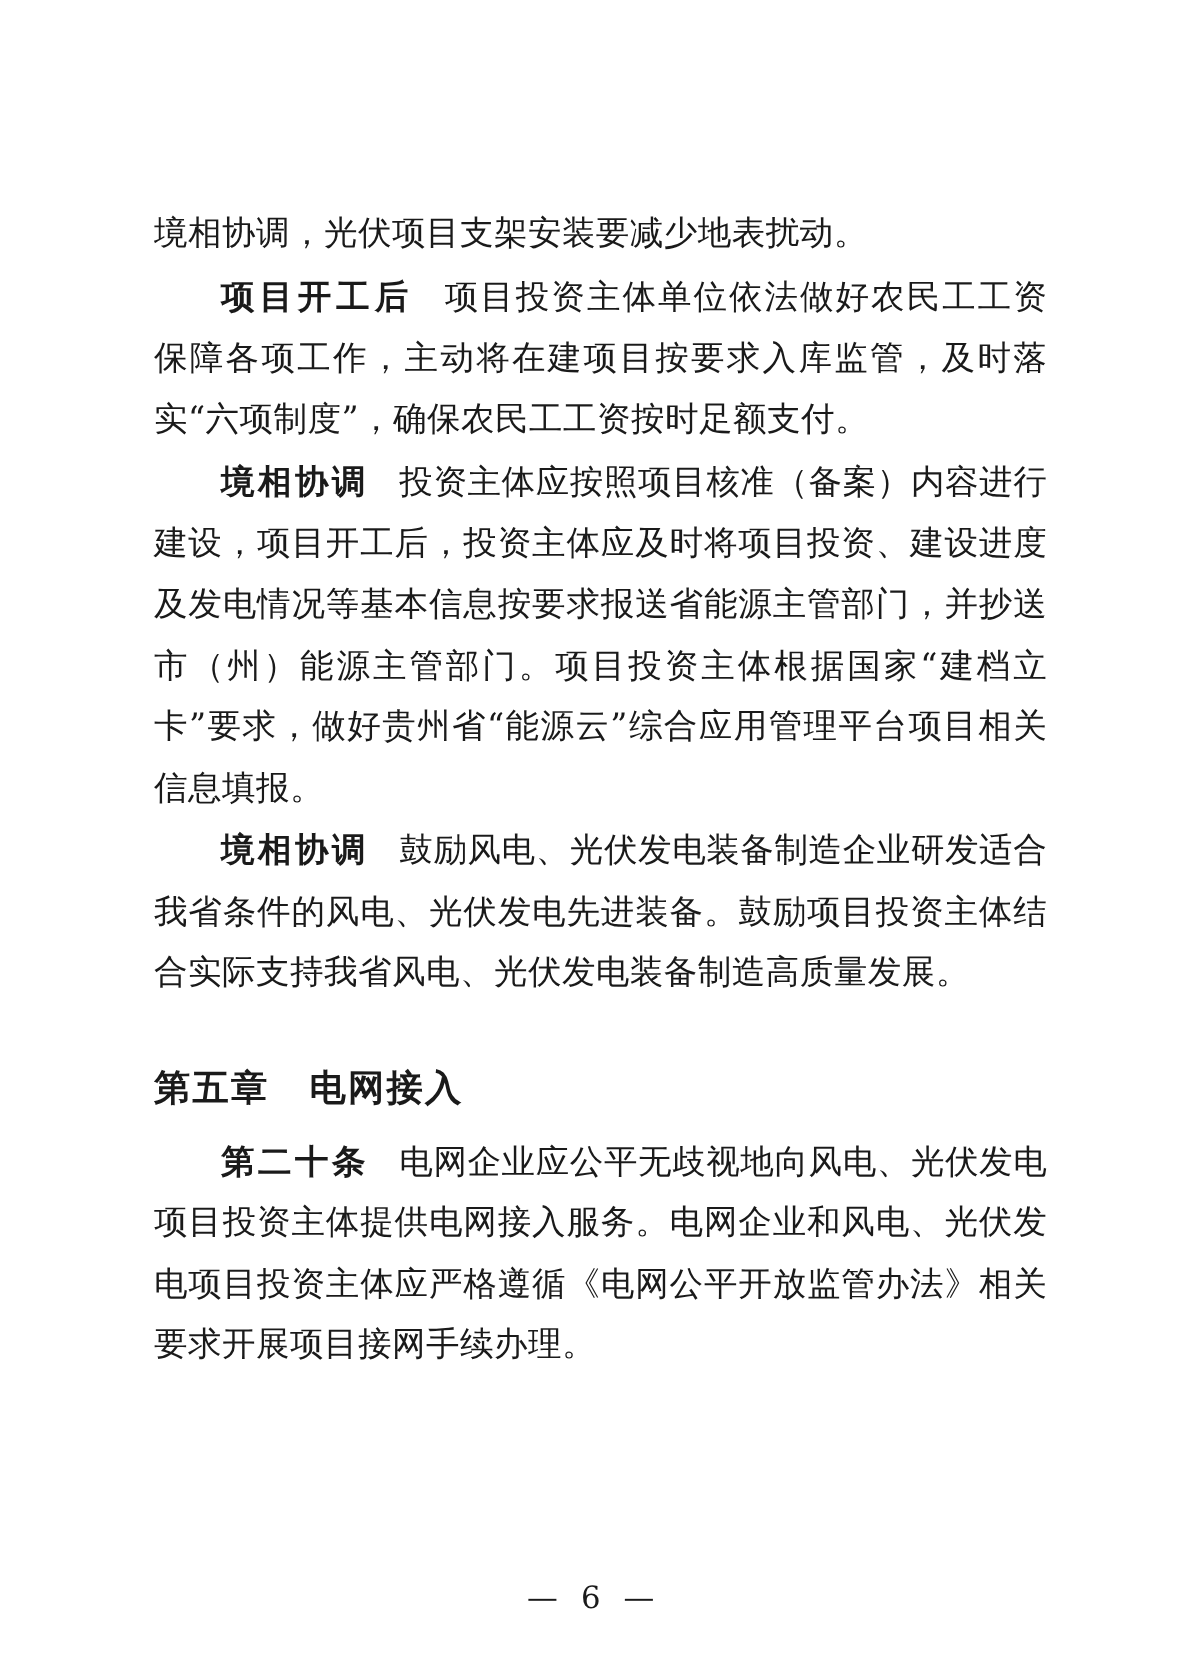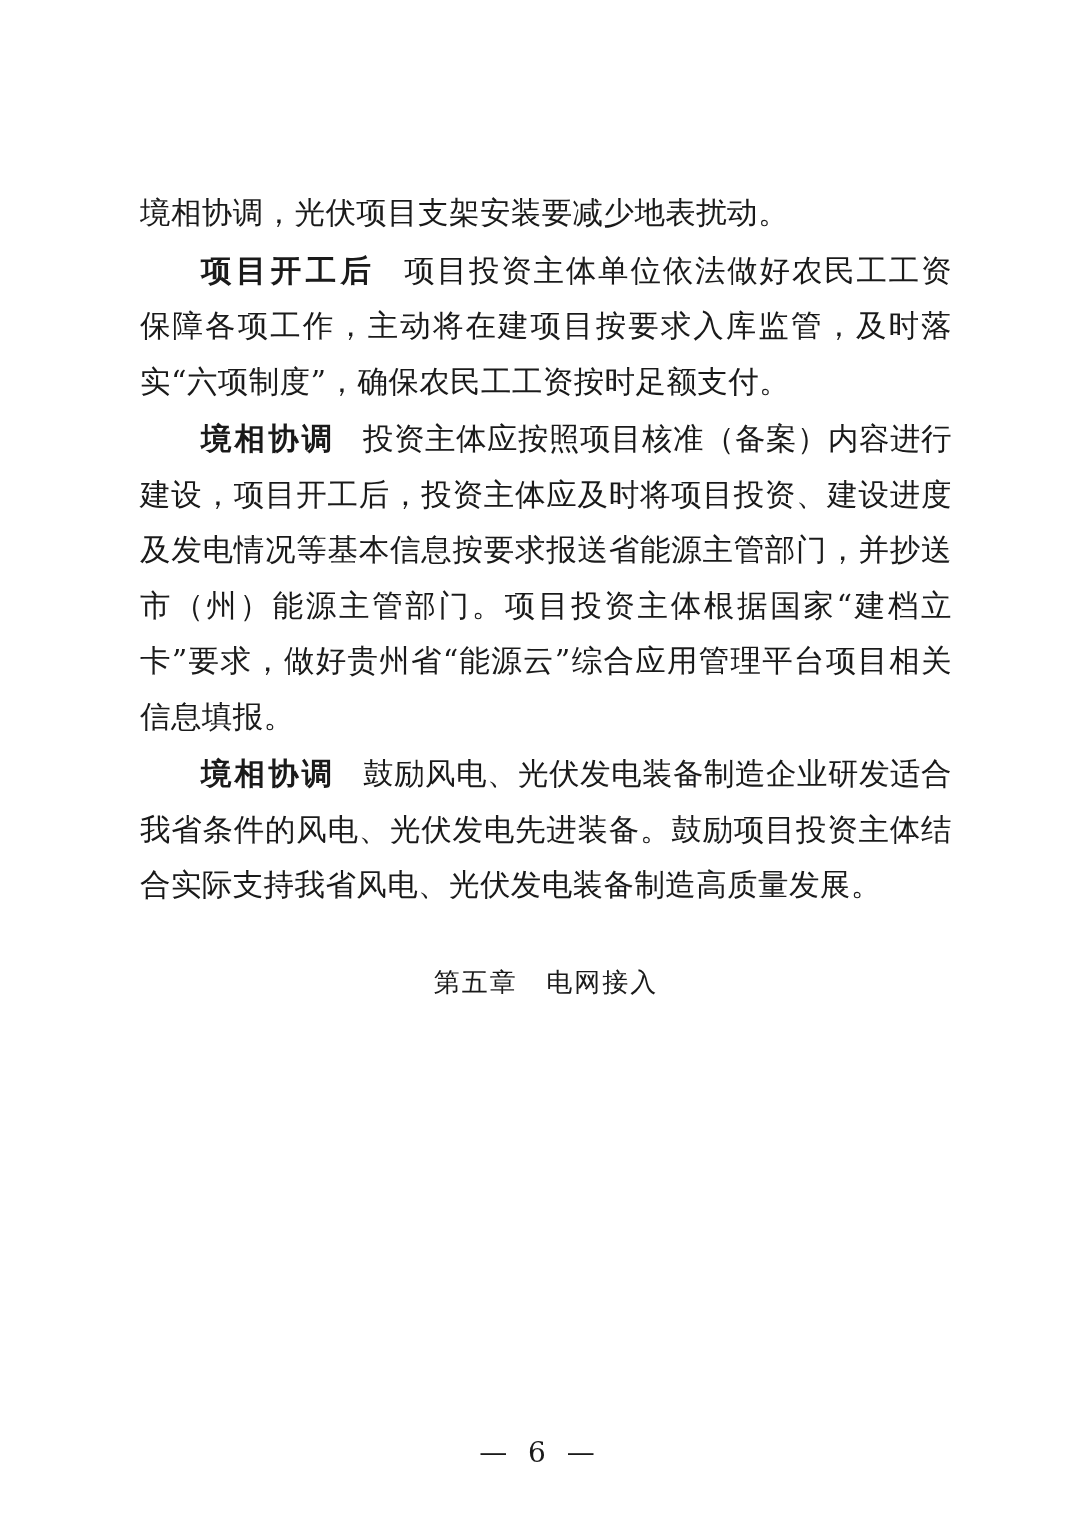--- a/index.html
+++ b/index.html
@@ -40,23 +40,22 @@
   }
   .article-label {
     font-weight: 700;
     letter-spacing: 3px;
   }
   .article-gap {
     display: inline-block;
     width: 0.9em;
   }
   .chapter-heading {
-    text-align: center;
-    font-weight: 400;
-    font-size: 26px;
+    font-weight: 700;
+    font-size: 33px;
     letter-spacing: 2px;
     margin: 46px 0 10px 0;
   }
   .chapter-heading .chap-gap {
     display: inline-block;
     width: 1.1em;
   }
   .page-number {
     position: absolute;
     left: 0;
@@ -87,18 +86,21 @@
     </p>
 
     <p class="para indent">
       <span class="article-label">境相协调</span><span class="article-gap"></span><span>鼓励风电、光伏发电装备制造企业研发适合我省条件的风电、光伏发电先进装备。鼓励项目投资主体结合实际支持我省风电、光伏发电装备制造高质量发展。</span>
     </p>
 
     <div class="chapter-heading">
       <span>第五章</span><span class="chap-gap"></span><span>电网接入</span>
     </div>
 
+    <p class="para indent">
+      <span class="article-label">第二十条</span><span class="article-gap"></span><span>电网企业应公平无歧视地向风电、光伏发电项目投资主体提供电网接入服务。电网企业和风电、光伏发电项目投资主体应严格遵循《电网公平开放监管办法》相关要求开展项目接网手续办理。</span>
+    </p>
 
 
   </div>
 
   <div class="page-number">— 6 —</div>
 </div>
 
 </body></html>

